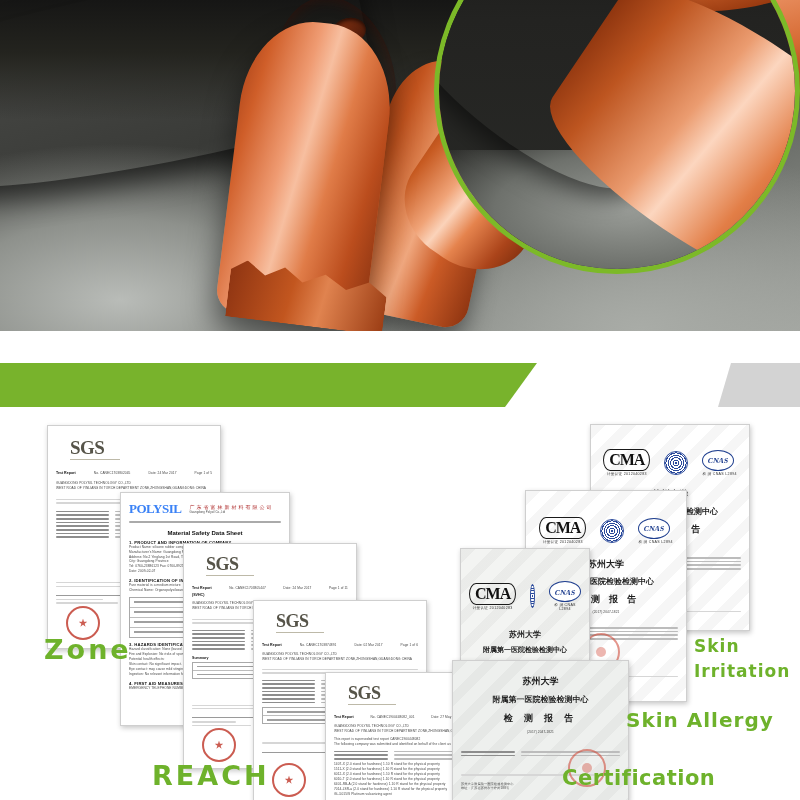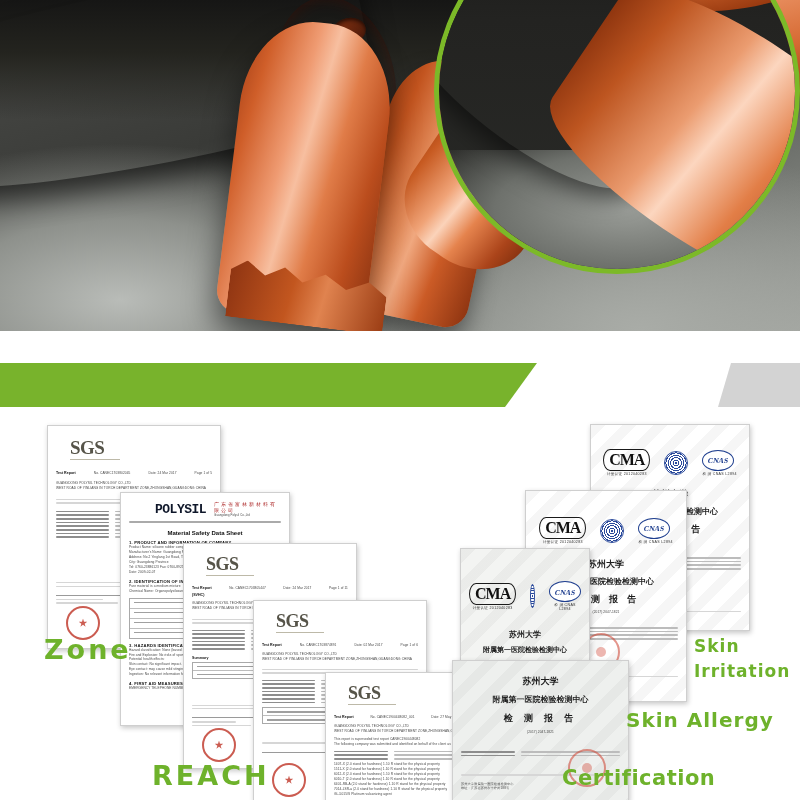--- a/index.html
+++ b/index.html
@@ -170,22 +170,22 @@
   .cn-title{text-align:center;font-family:"DejaVu Sans","Liberation Sans",sans-serif;
     font-weight:bold;color:#1d1d1d;}
   .watermark{position:absolute;inset:0;
     background:repeating-linear-gradient(135deg,rgba(0,0,0,.035) 0 10px,rgba(0,0,0,0) 10px 22px);}
   .redstamp{position:absolute;width:34px;height:34px;border-radius:50%;
     border:2px solid #cf4130;opacity:.55;}
   .redstamp::after{content:"";position:absolute;left:50%;top:50%;width:10px;height:10px;
     transform:translate(-50%,-50%);background:#cf4130;border-radius:50%;opacity:.7;}
 
   
-  .msds-logo{font-family:Liberation Mono, monospace;font-weight:bold;font-size:13px;
-    color:#0f172a;letter-spacing:-.5px;margin-left:26px;}
+  .msds-logo{font-family:Liberation Serif, serif;font-weight:bold;font-size:13px;
+    color:#3b82f6;letter-spacing:-.5px;}
   .msds-cn{font-size:5px;color:#b03030;letter-spacing:2px;}
   .sec-h{font-size:4.2px;font-weight:bold;color:#111;margin-top:4px;letter-spacing:.2px;}
   .tiny{font-size:3.2px;color:#444;line-height:1.55;letter-spacing:.1px;}
   .tiny-b{font-size:3.6px;font-weight:bold;color:#111;}
 
   
   .label{position:absolute;color:#6eb22b;font-weight:bold;
     font-family:"DejaVu Sans","Liberation Sans",sans-serif;white-space:pre-line;}
   #lbl-pahs{left:44px;top:634px;font-size:27px;letter-spacing:3px;}
   #lbl-msds{left:103px;top:702px;font-size:27px;letter-spacing:3px;}

